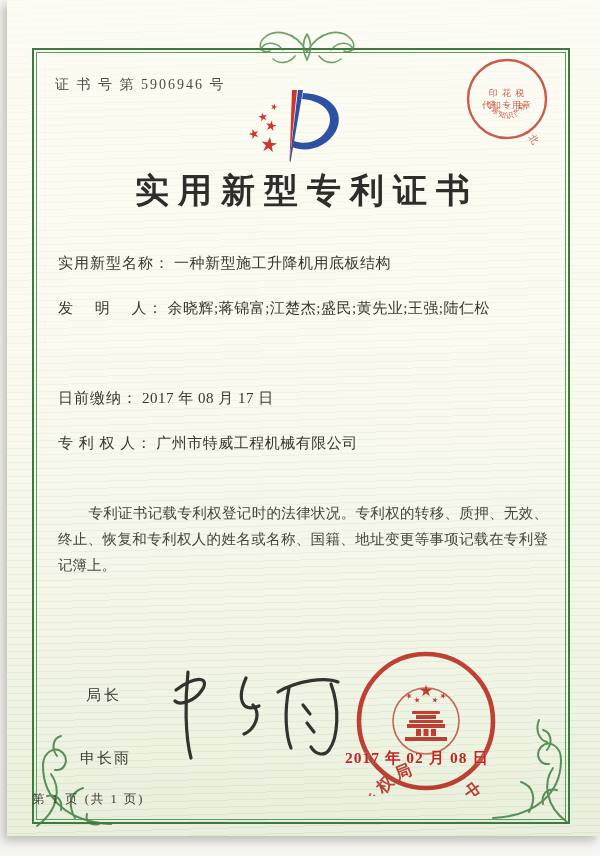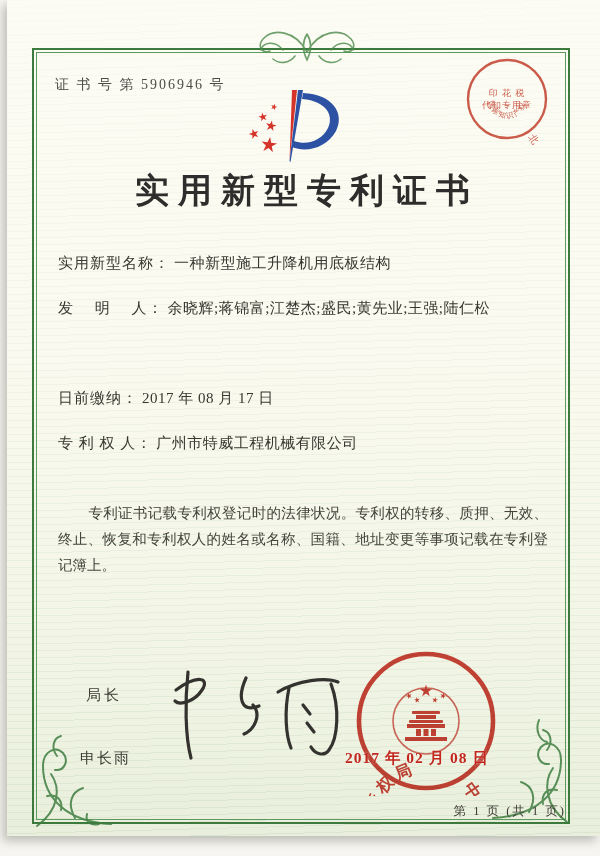--- a/index.html
+++ b/index.html
@@ -26,22 +26,22 @@
   .body{position:absolute;left:51px;width:490px;top:500px;font-size:14.5px;line-height:26px;
         color:#44443c;text-align:justify;}
   .body p{margin:0;text-indent:2.1em;}
   .signer-title{position:absolute;left:79px;top:686px;font-size:15px;color:#3a3a33;letter-spacing:3px;text-align:right;}
   .signer-name{position:absolute;left:73px;top:705px;font-size:15px;color:#3a3a33;letter-spacing:2px;margin-top:44px;}
   .signature{position:absolute;left:133px;top:660px;}
   .seal-main{position:absolute;left:344px;top:646px;mix-blend-mode:multiply;opacity:.93;}
   .seal-tax{position:absolute;left:454px;top:53px;mix-blend-mode:multiply;opacity:.85;}
   .date-stamp{position:absolute;left:338px;top:748px;font-size:15.5px;color:#c1271c;
               letter-spacing:1px;font-weight:bold;text-shadow:0 0 2px rgba(255,255,255,.7);}
-  .footer{position:absolute;left:25px;width:534px;top:791px;text-align:right;
-          font-size:12.5px;color:#3c3c34;letter-spacing:2px;margin-top:12px;}
+  .footer{position:absolute;left:25px;width:534px;top:791px;text-align:left;
+          font-size:12.5px;color:#3c3c34;letter-spacing:2px;}
   .orn-top{position:absolute;left:218px;top:26px;}
   .orn-bl{position:absolute;left:20px;top:726px;}
   .orn-br{position:absolute;left:466px;top:708px;}
   svg text{font-family:"Liberation Serif","DejaVu Serif",serif;}
 </style>
 </head>
 <body>
 
 <div class="stage">
   <div class="paper">

